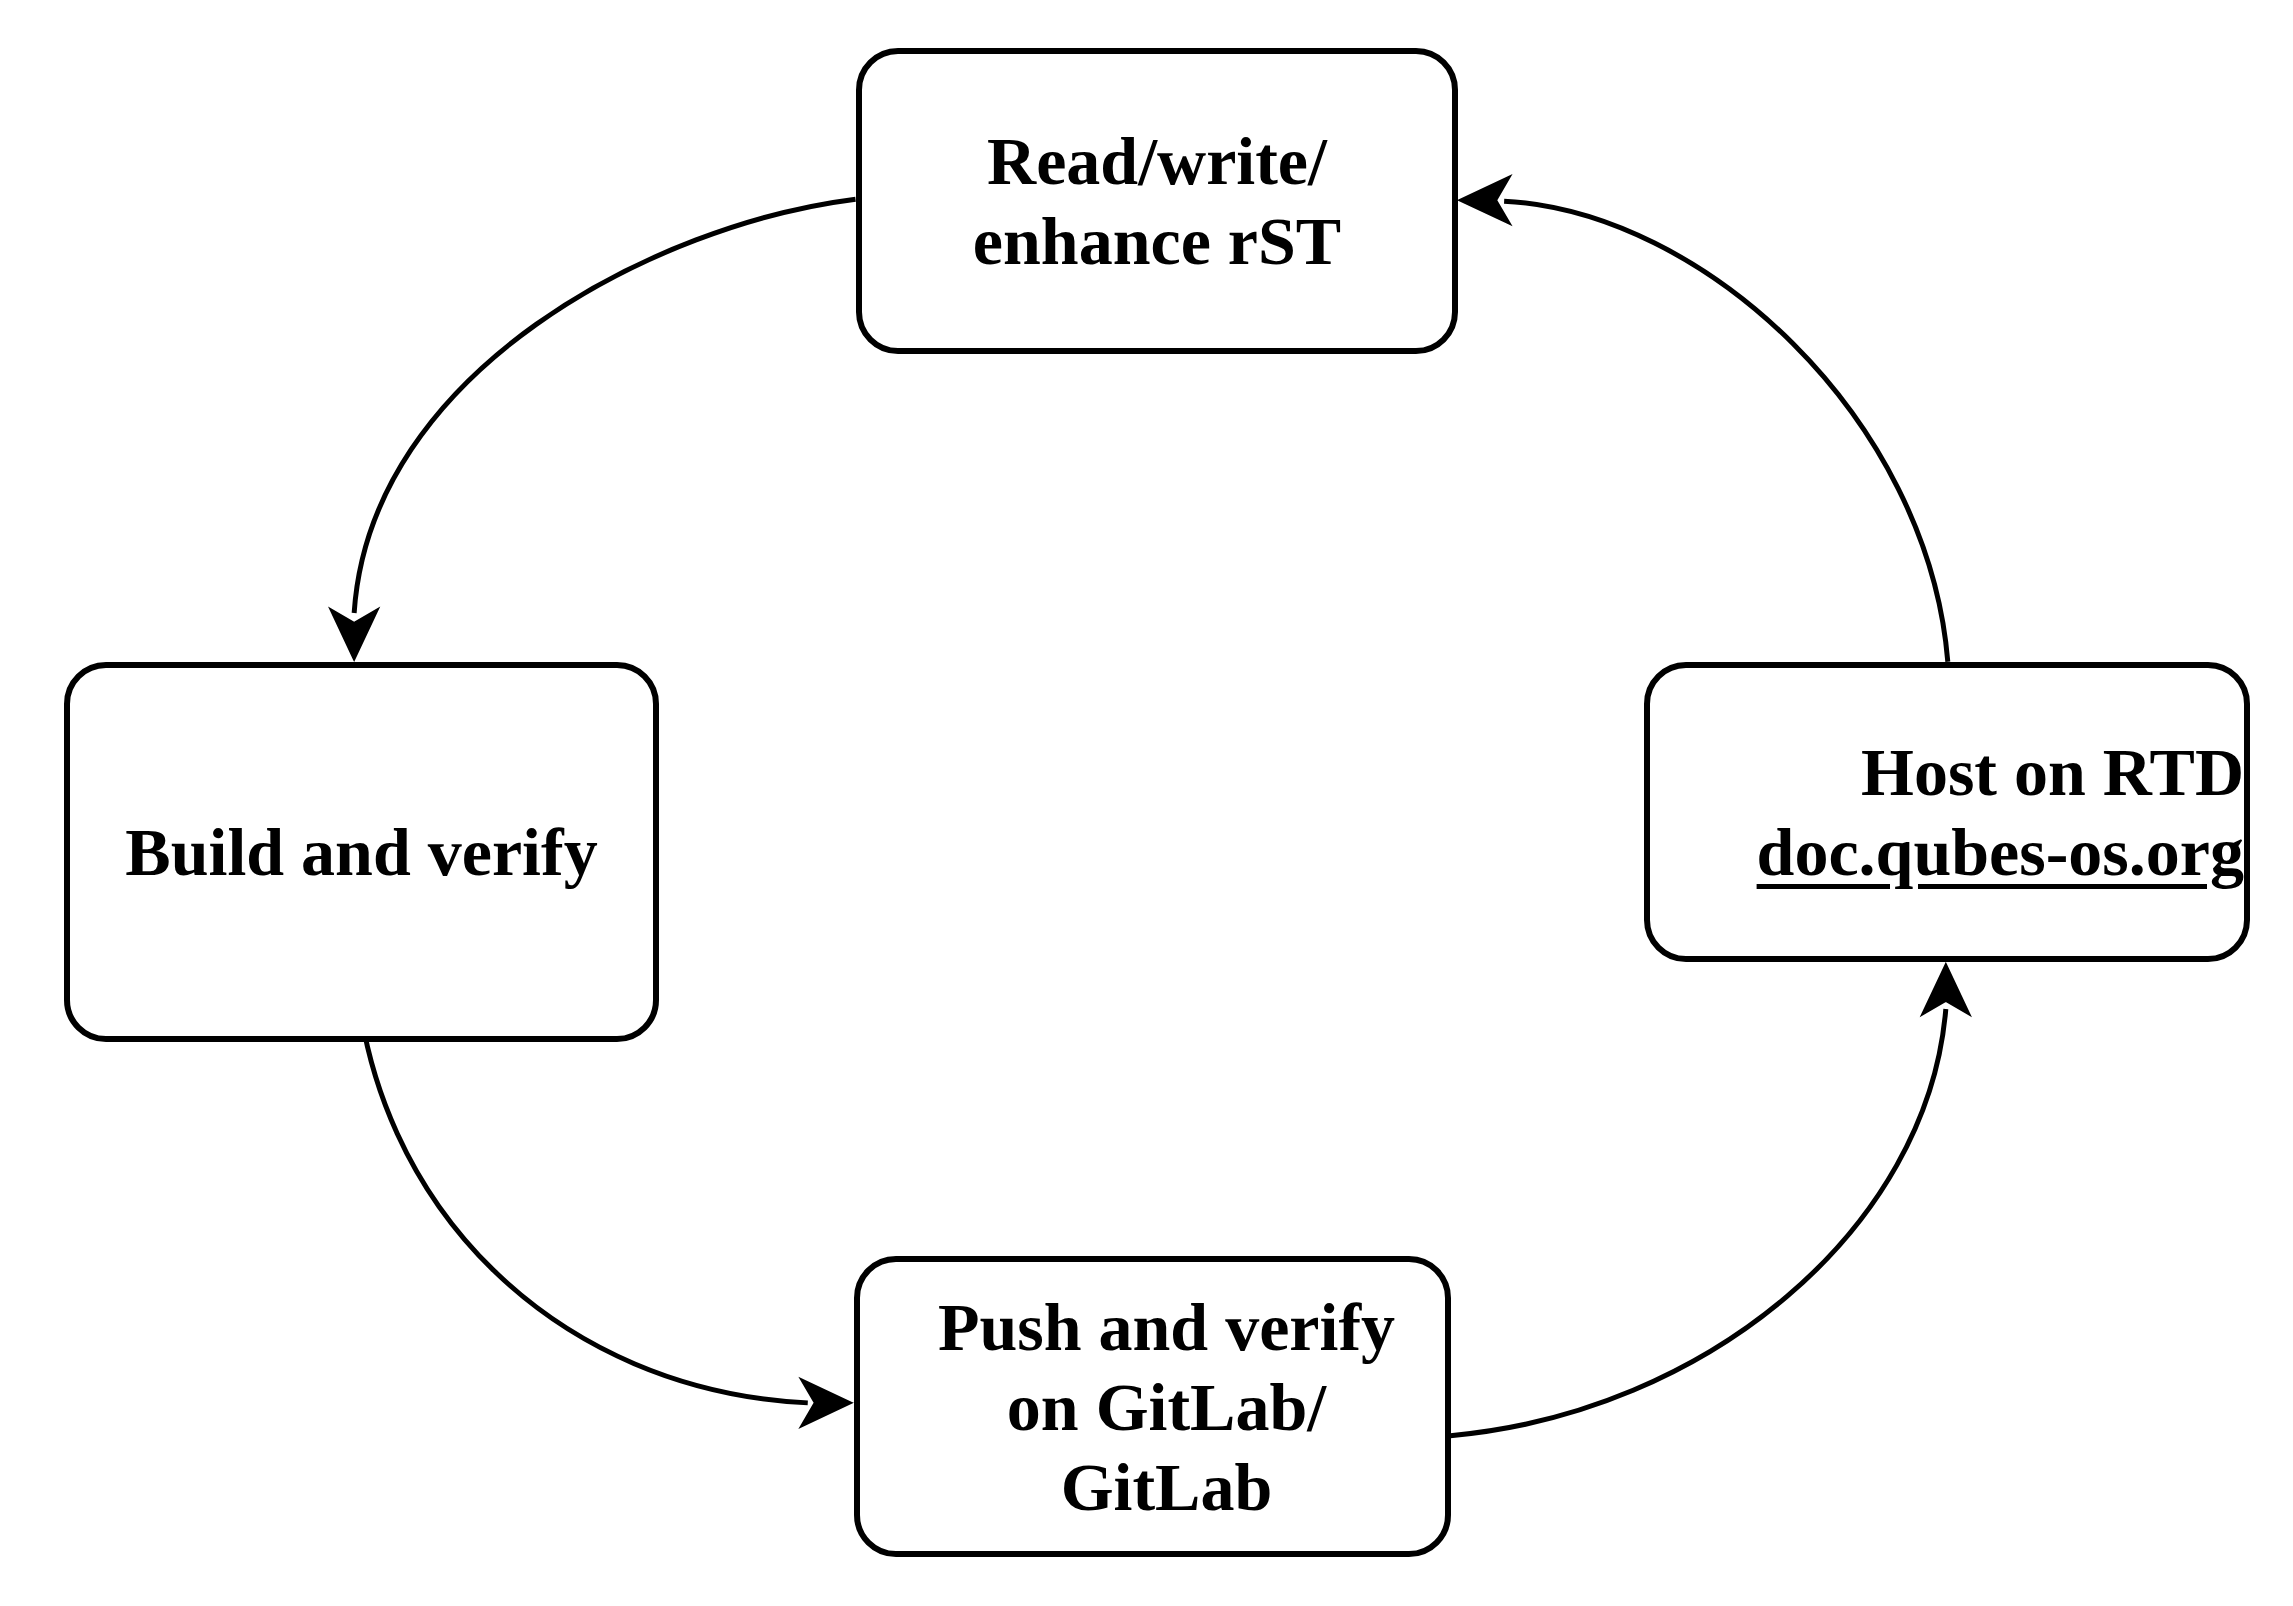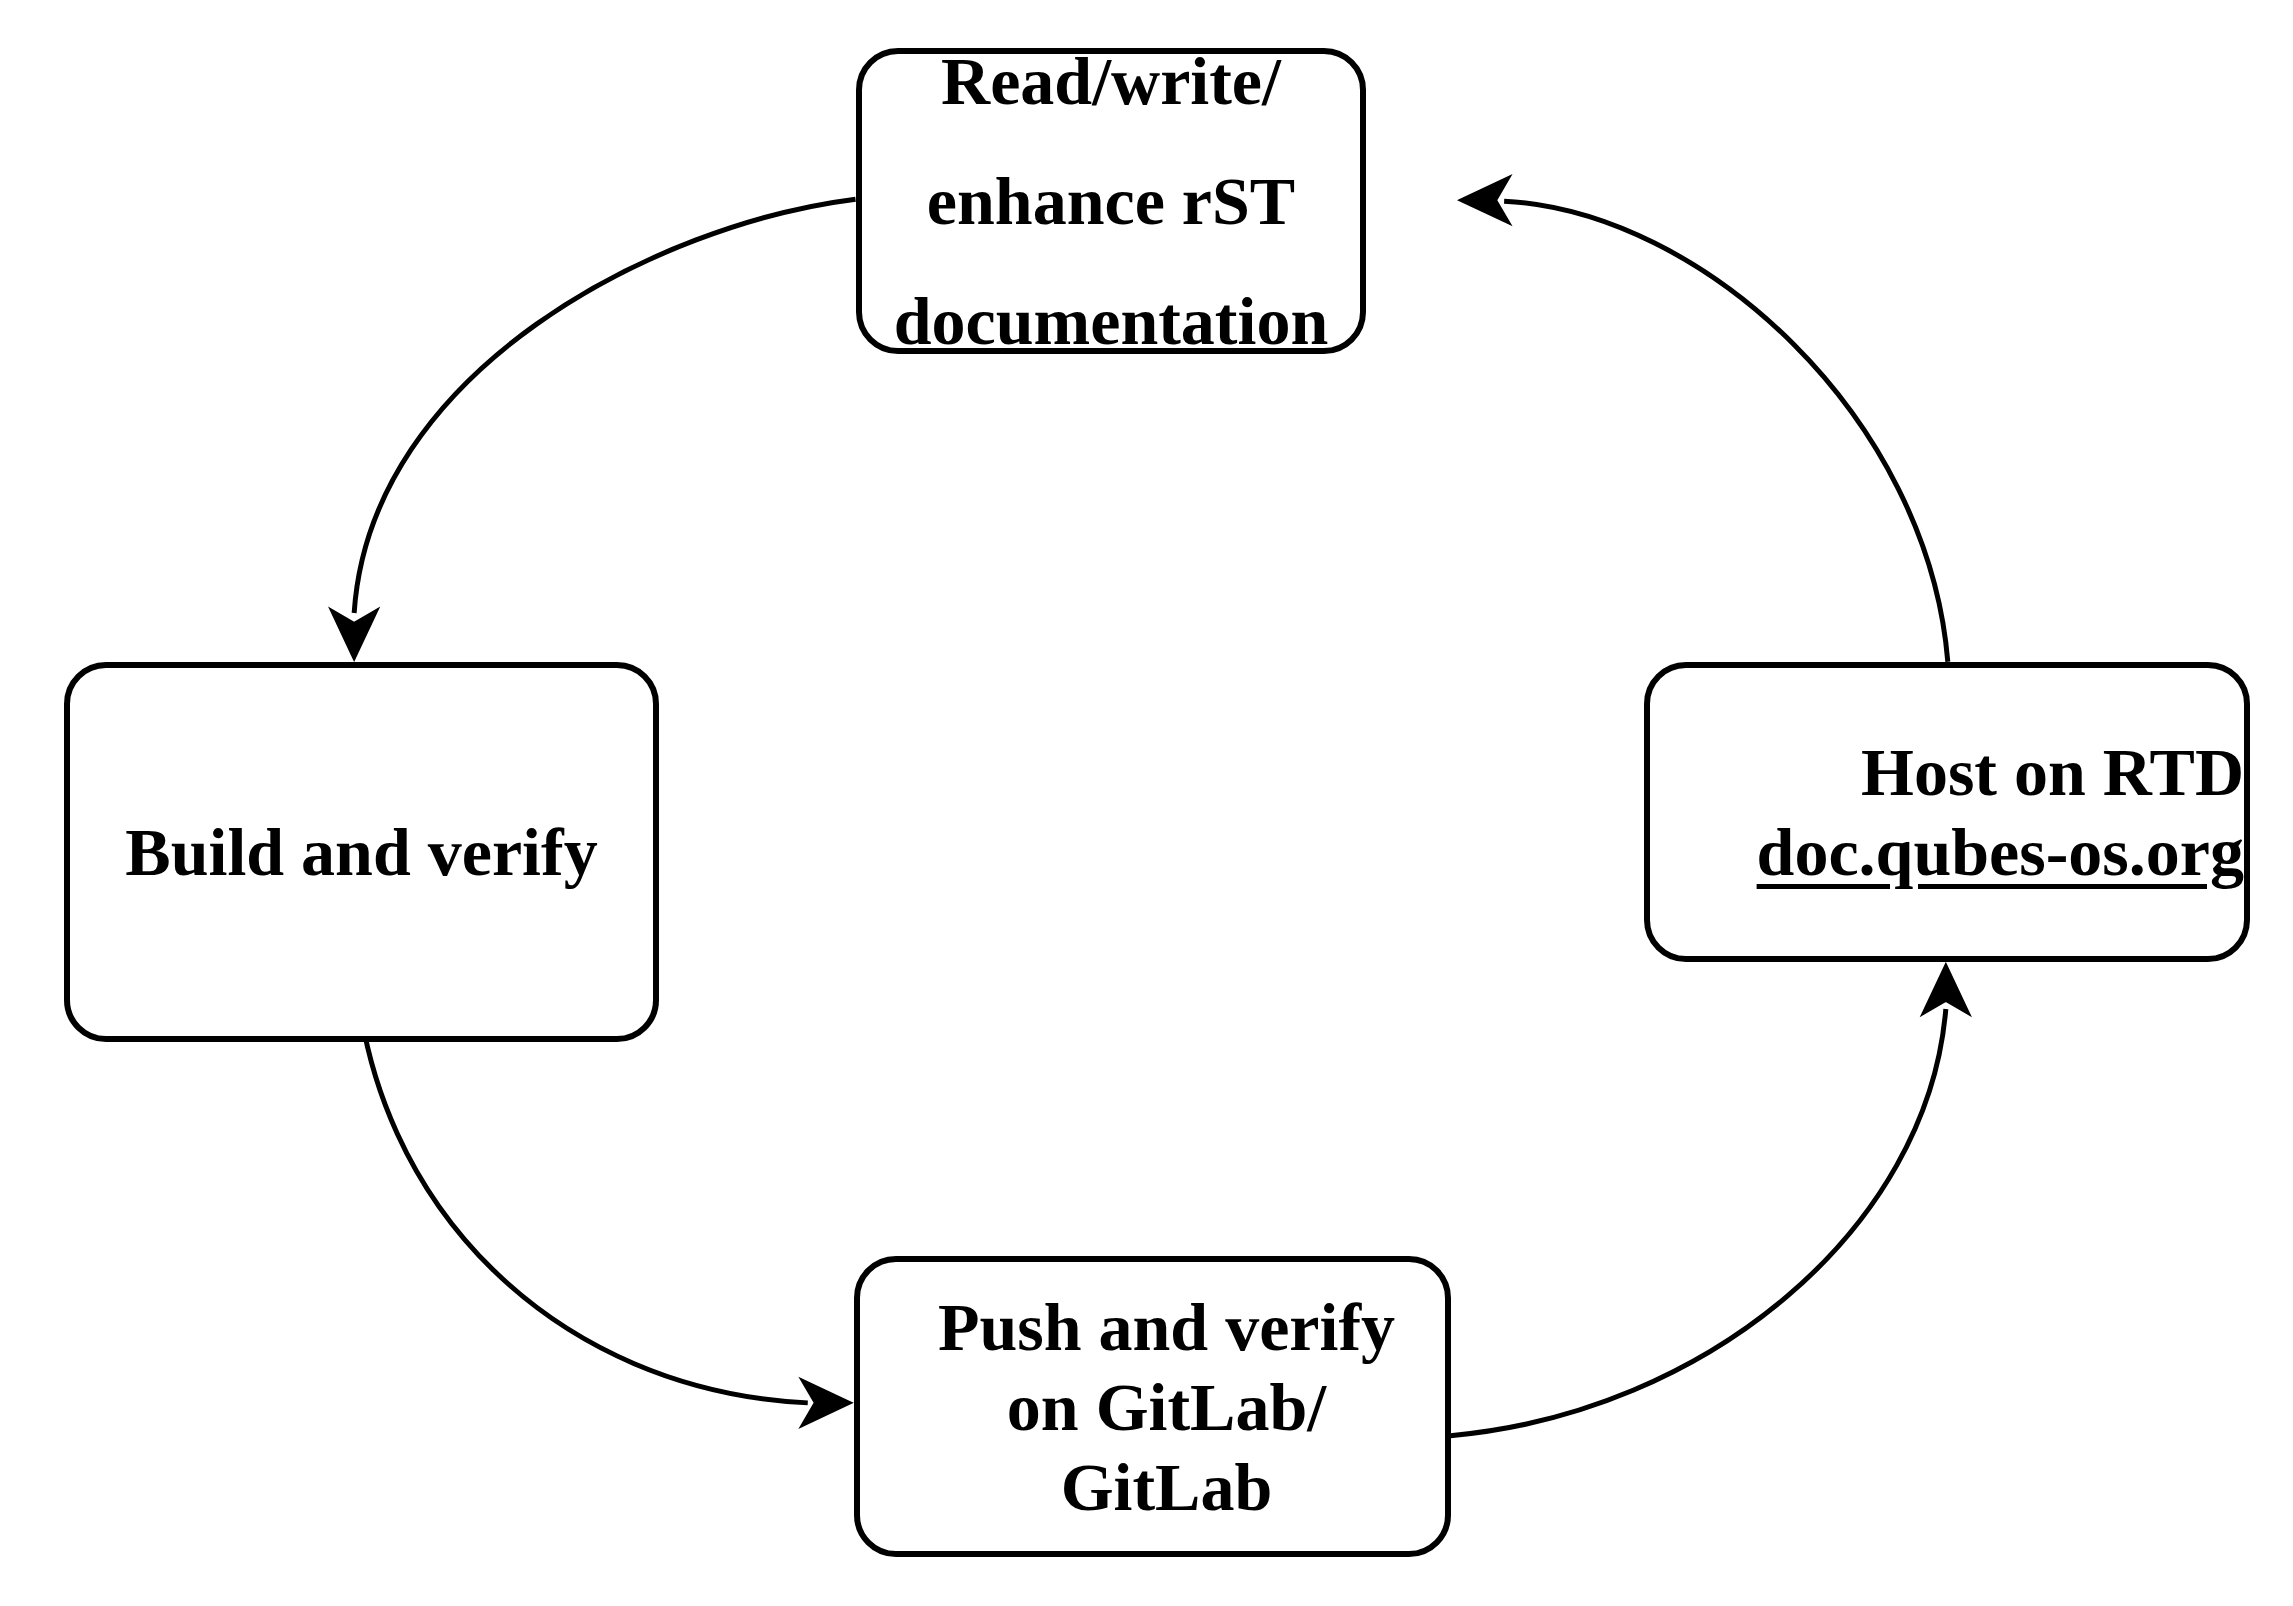--- a/index.html
+++ b/index.html
@@ -44,21 +44,21 @@
     flex-direction: column;
     align-items: center;
     justify-content: center;
     text-align: center;
     color: #000000;
     font-weight: 700;
     font-size: 68px;
     line-height: 80px;
     white-space: nowrap;
   }
-  .node-top    { left: 856px;  top: 48px;   width: 510px; height: 306px; gap: 40px; }
+  .node-top    { left: 856px;  top: 48px;   width: 602px; height: 306px; }
   .node-left   { left: 64px;   top: 662px;  width: 595px; height: 380px; }
   .node-right  { left: 1644px; top: 662px;  width: 606px; height: 300px; align-items: flex-end; }
   .node-bottom { left: 854px;  top: 1256px; width: 597px; height: 301px; padding-left: 28px; }
   .node-link {
     color: #000000;
     text-decoration: underline;
     text-decoration-thickness: 5px;
     text-underline-offset: 9px;
     text-decoration-skip-ink: auto;
     cursor: pointer;
@@ -80,21 +80,20 @@
     <path class="edge" d="M 1458,1443 C 1715,1420 1938,1235 1956,1014"></path>
     <path class="head" d="M 1956,969 L 1932,1020 L 1956,1006 L 1980,1020 Z"></path>
 
     <path class="edge" d="M 1958,665 C 1938,420 1712,212 1512,202"></path>
     <path class="head" d="M 1467,201 L 1518,177 L 1504,201 L 1518,225 Z"></path>
   </svg>
 
   <div class="node node-top">
     <div>Read/write/</div>
     <div>enhance rST</div>
-    <div>documentation</div>
   </div>
 
   <div class="node node-left">
     <div>Build and verify</div>
   </div>
 
   <div class="node node-bottom">
     <div>Push and verify</div>
     <div>on GitLab/</div>
     <div>GitLab</div>

